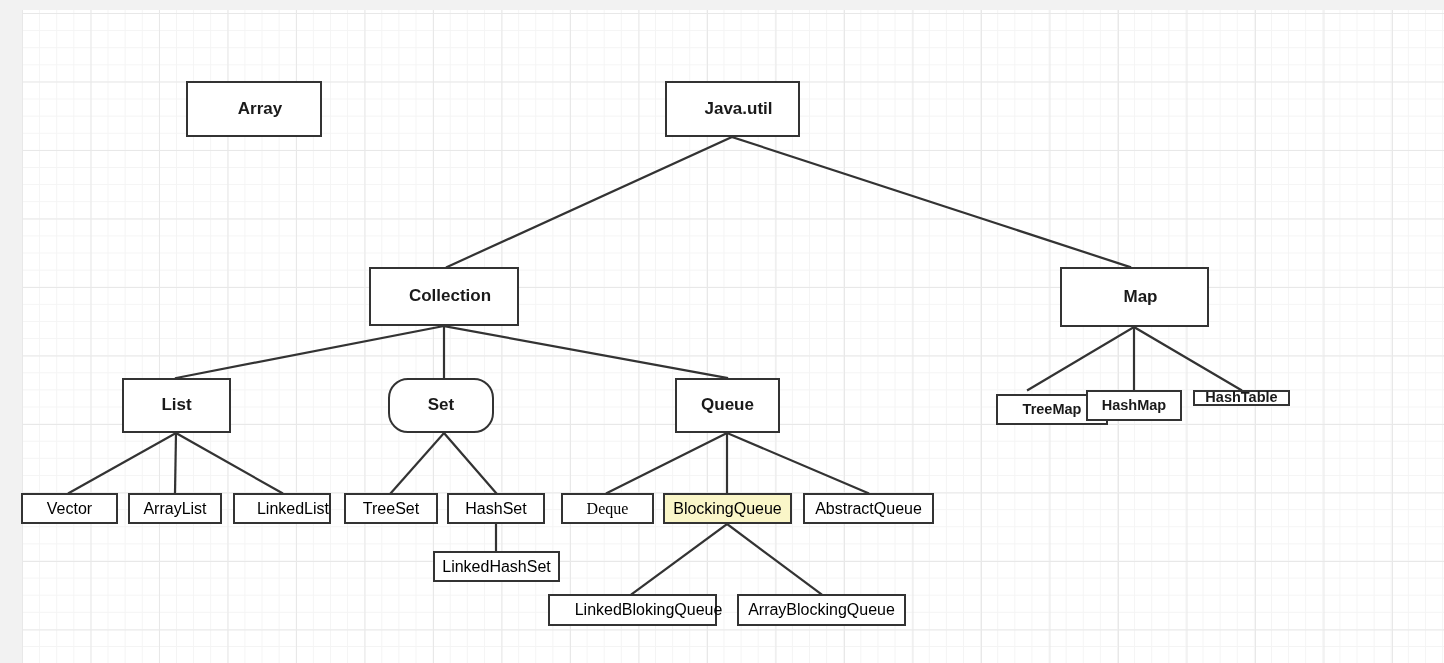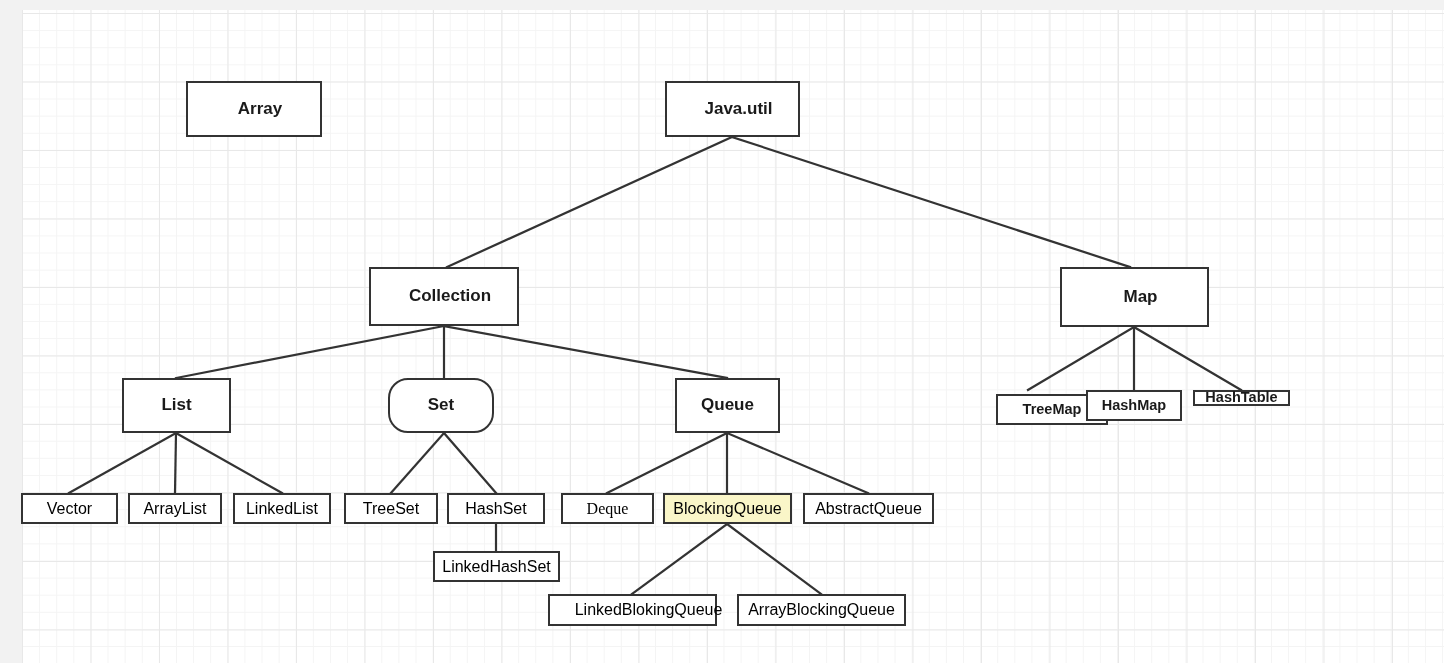--- a/index.html
+++ b/index.html
@@ -161,21 +161,21 @@
   </div>
 
   <div class="node leaf" style="left:21px; top:493px; width:97px; height:31px;">
     <span>Vector</span>
   </div>
 
   <div class="node leaf" style="left:128px; top:493px; width:94px; height:31px;">
     <span>ArrayList</span>
   </div>
 
-  <div class="node leaf" style="left:233px; top:493px; width:98px; height:31px;">
+  <div class="node leaf" style="left:233px; top:493px; width:98px; height:31px;justify-content:flex-end;">
     <span>LinkedList</span>
   </div>
 
   <div class="node leaf" style="left:344px; top:493px; width:94px; height:31px;">
     <span>TreeSet</span>
   </div>
 
   <div class="node leaf" style="left:447px; top:493px; width:98px; height:31px;">
     <span>HashSet</span>
   </div>

